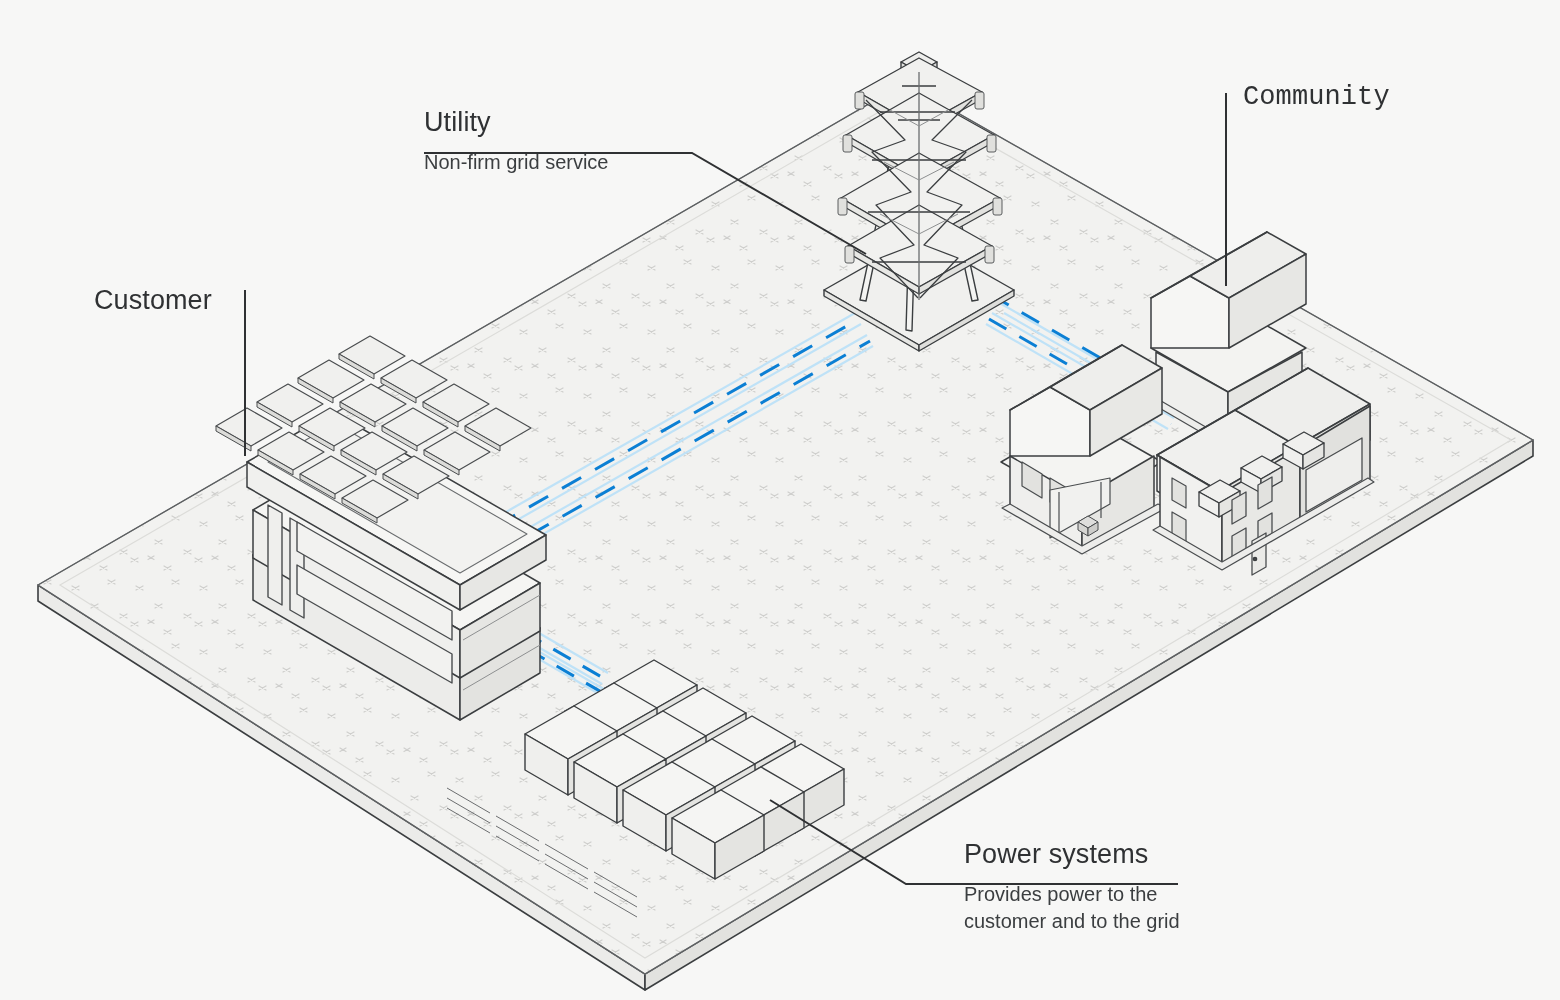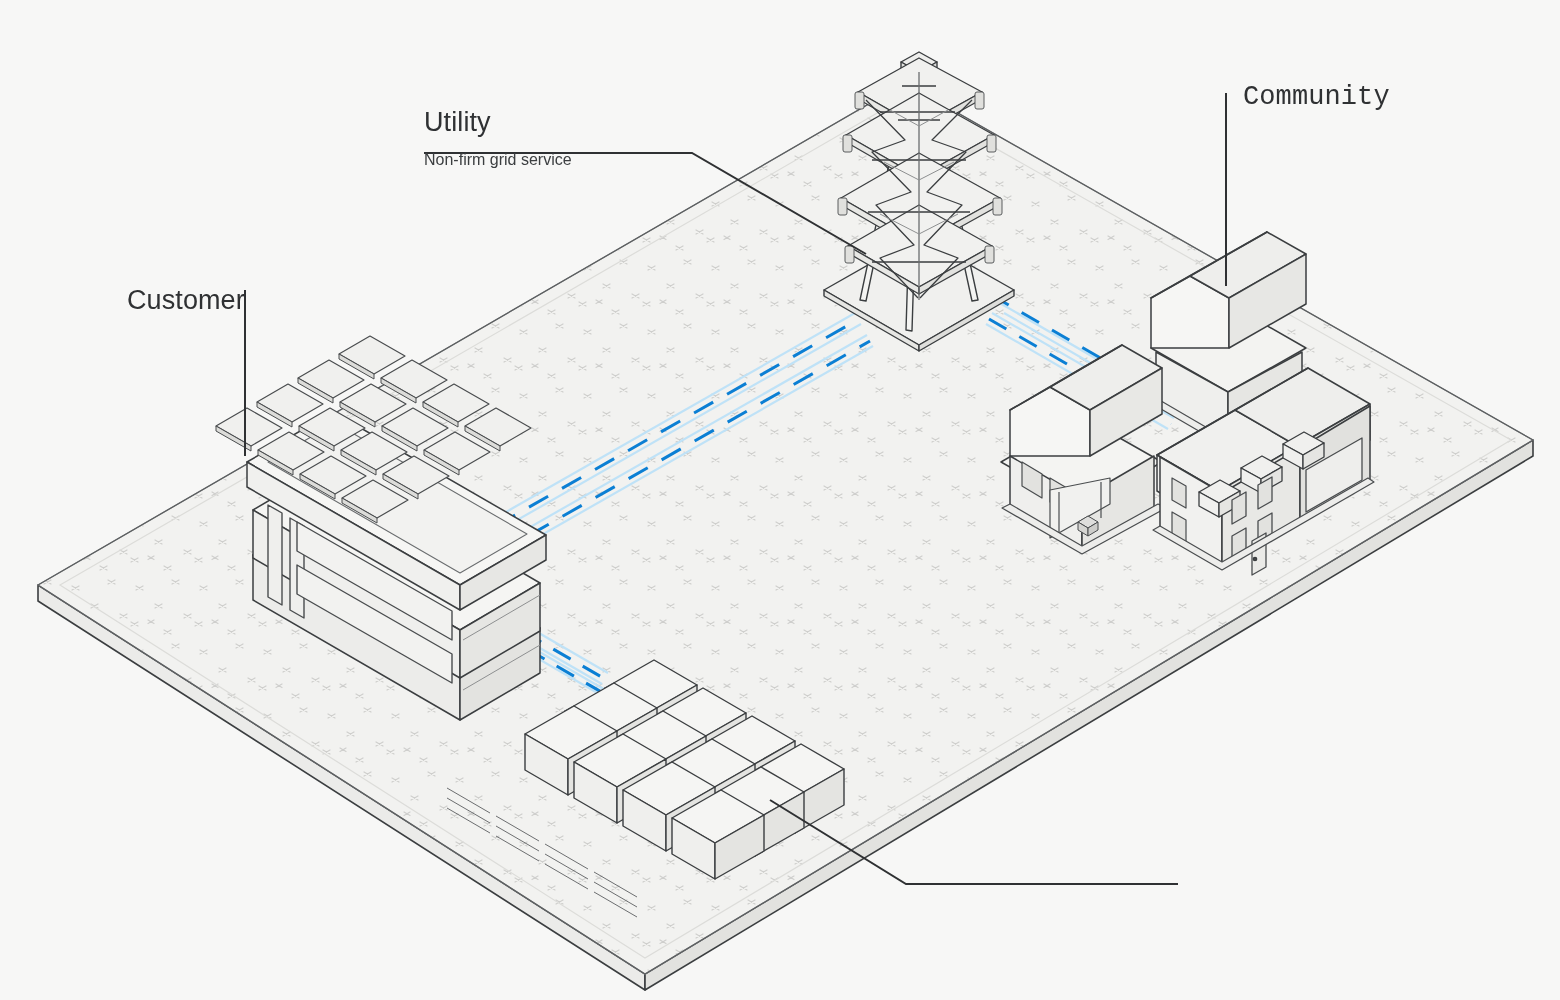--- a/index.html
+++ b/index.html
@@ -15,31 +15,31 @@
 
   .lbl{position:absolute;}
   .lbl .title{
     font-size:27px;
     color:#2f3133;
     letter-spacing:.1px;
     white-space:nowrap;
     line-height:1.05;
   }
   .lbl .sub{
-    font-size:16px;
+    font-size:20px;
     color:#3b3e40;
     white-space:nowrap;
     line-height:1.35;
     margin-top:13px;
   }
   .lbl .sub .l2{display:block;}
 
   #label-utility{left:424px;top:108px;}
   #label-community{left:1243px;top:83px;font-family:Liberation Mono, monospace;}
-  #label-customer{left:94px;top:286px;margin-left:33px;}
+  #label-customer{left:94px;top:286px;}
   #label-power{left:964px;top:840px;}
 </style>
 </head>
 <body>
 
 <div id="stage">
 
   <svg id="scene" viewBox="0 0 1560 1000">
     <defs>
 
@@ -448,14 +448,21 @@
   </div>
 
   <div class="lbl" id="label-community">
     <div class="title">Community</div>
   </div>
 
   <div class="lbl" id="label-customer">
     <div class="title">Customer</div>
   </div>
 
+  <div class="lbl" id="label-power">
+    <div class="title">Power systems</div>
+    <div class="sub">
+      <span class="l2">Provides power to the</span>
+      <span class="l2">customer and to the grid</span>
+    </div>
+  </div>
 
 </div>
 
 </body></html>

